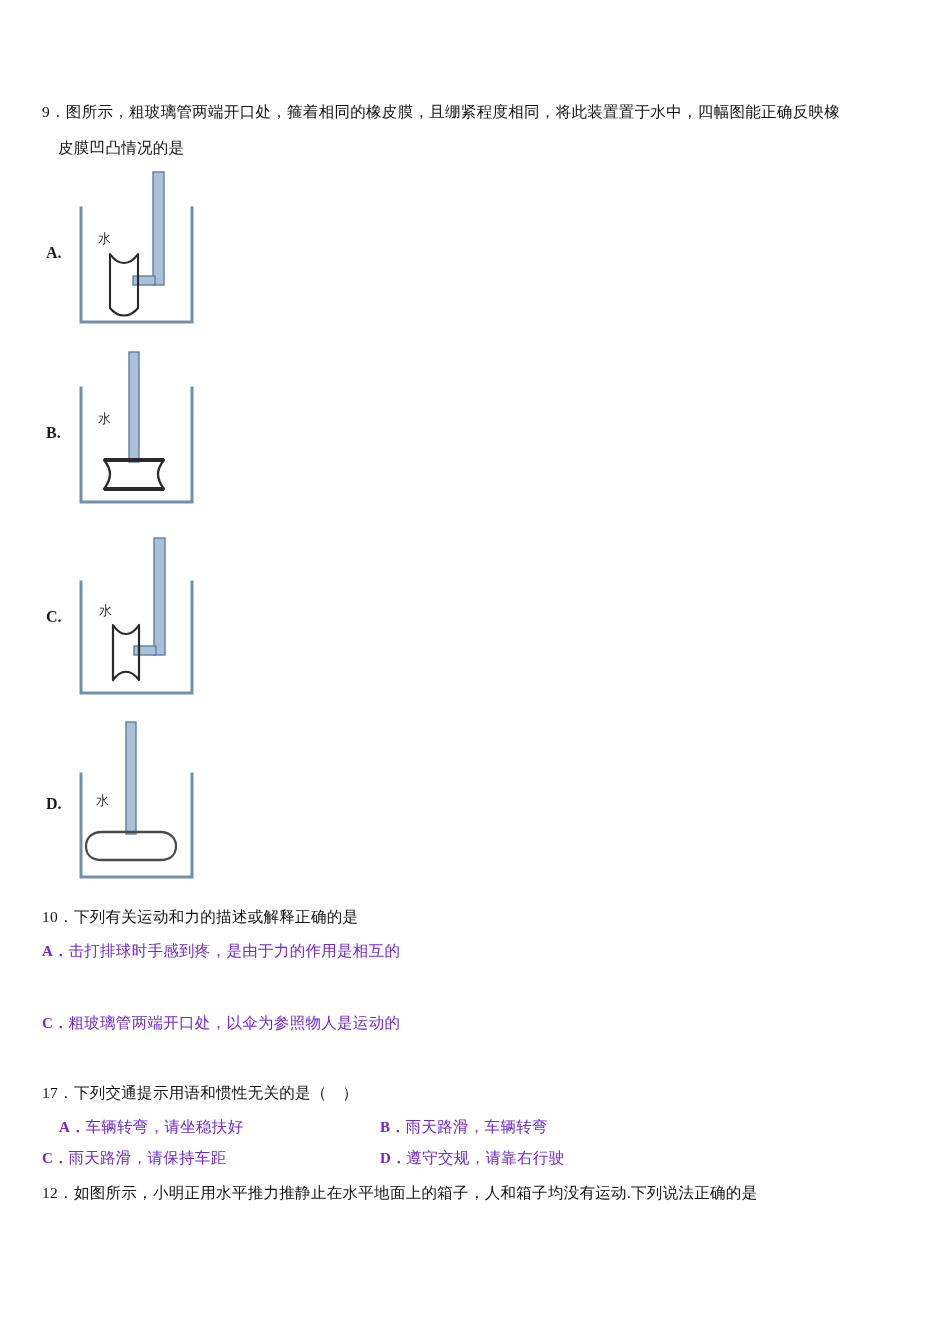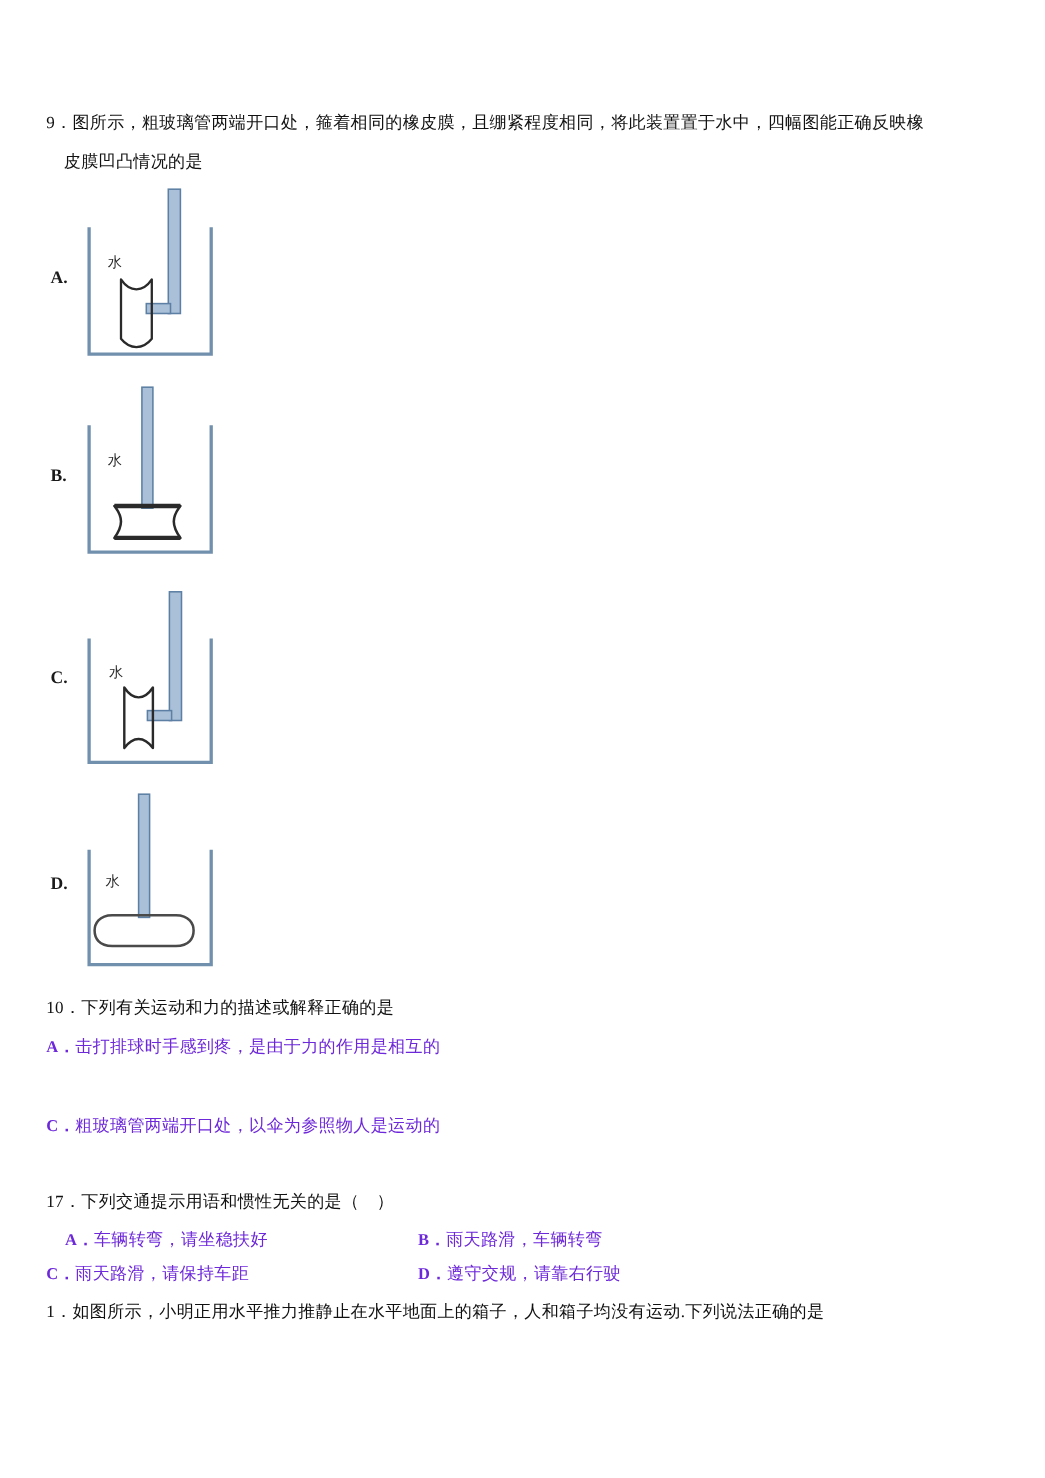--- a/index.html
+++ b/index.html
@@ -182,15 +182,15 @@
   </div>
 
   <div class="opt-line" style="left:42px; top:1148px;">
     <span class="opt-letter">C．</span><span>雨天路滑，请保持车距</span>
   </div>
 
   <div class="opt-line" style="left:380px; top:1148px;">
     <span class="opt-letter">D．</span><span>遵守交规，请靠右行驶</span>
   </div>
 
-  <div class="q-text q-stem" style="left:42px; top:1182px;">1．如图所示，小明正用水平推力推静止在水平地面上的箱子，人和箱子均没有运动.下列说法正确的是</div>
+  <div class="q-text q-stem" style="left:42px; top:1182px;">12．如图所示，小明正用水平推力推静止在水平地面上的箱子，人和箱子均没有运动.下列说法正确的是</div>
 
 </div>
 
 </body></html>

